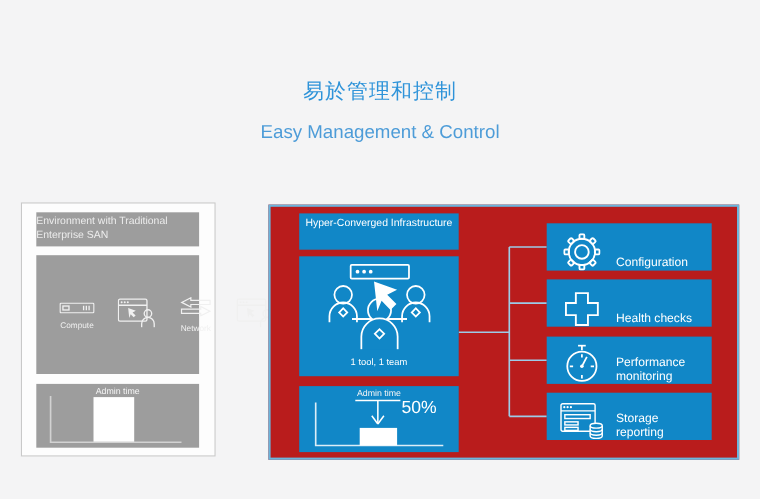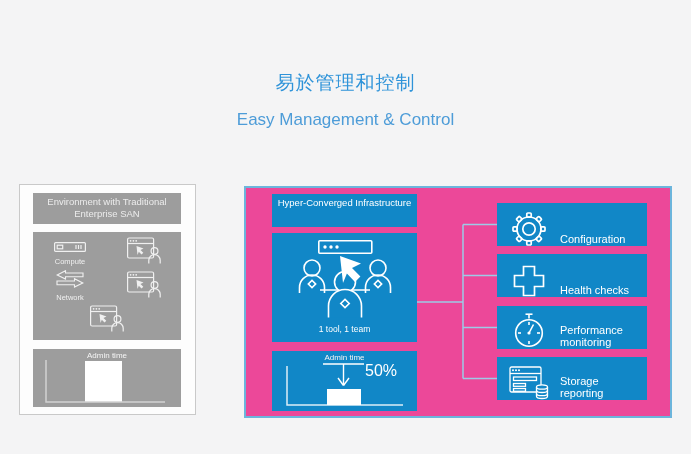--- a/index.html
+++ b/index.html
@@ -18,35 +18,35 @@
   .title-zh{position:absolute;left:0;right:0;top:70px;text-align:center;
     font-size:19px;font-weight:400;color:var(--title-zh-color);letter-spacing:1px}
   .title-en{position:absolute;left:0;right:0;top:110px;text-align:center;
     font-size:17px;color:var(--title-en-color)}
 
   
   #left-panel{position:absolute;left:19px;top:184px;width:177px;height:231px;
     background:#fdfdfd;border:1px solid #c9c9c9}
   .lp-box{position:absolute;left:13px;width:148px;background:var(--gray-box)}
   .lp-header{top:8px;height:31px;color:#ececec;font-size:9.5px;line-height:1.3;
-    text-align:center;padding-top:3px}
-  .lp-stack{top:47px;height:108px;display:flex;flex-direction:column;
+    padding-top:3px}
+  .lp-stack{top:47px;height:108px;display:flex;
     justify-content:space-around;padding:3px 0}
   .lp-row{display:flex;align-items:center}
   .lp-row-left{width:74px;display:flex;flex-direction:column;align-items:center}
   .lp-row-left .row-label{font-size:7.5px;color:#f0f0f0;margin-top:1px}
   .lp-row-right{flex:1;display:flex;justify-content:center}
   .lp-chart{top:164px;height:58px}
   .chart-label{position:absolute;top:2px;left:0;right:0;text-align:center;
     font-size:8px;color:#f5f5f5}
   .lp-chart svg,.rp-chart svg{position:absolute;left:0;top:0}
 
   
   #right-panel{position:absolute;left:244px;top:186px;width:428px;height:232px;
-    border:2px solid var(--panel-border-blue);background:#ec4899}
+    border:2px solid var(--panel-border-blue);background:#b91c1c}
   #connectors{position:absolute;left:0;top:0;pointer-events:none}
   .blue-box{position:absolute;background:var(--accent-blue);color:#fff}
   .rp-header{left:26px;top:6px;width:145px;height:33px;font-size:9.5px;
     line-height:1.35;text-align:center;padding-top:3px}
   .rp-team{left:26px;top:45px;width:145px;height:109px}
   .rp-team svg{position:absolute;left:50%;top:7px;transform:translateX(-50%)}
   .team-caption{position:absolute;bottom:8px;left:0;right:0;text-align:center;
     font-size:8.5px;color:#fff}
   .rp-chart{left:26px;top:163px;width:145px;height:60px}
   .pct{position:absolute;left:93px;top:11px;font-size:16px;color:#fff}

